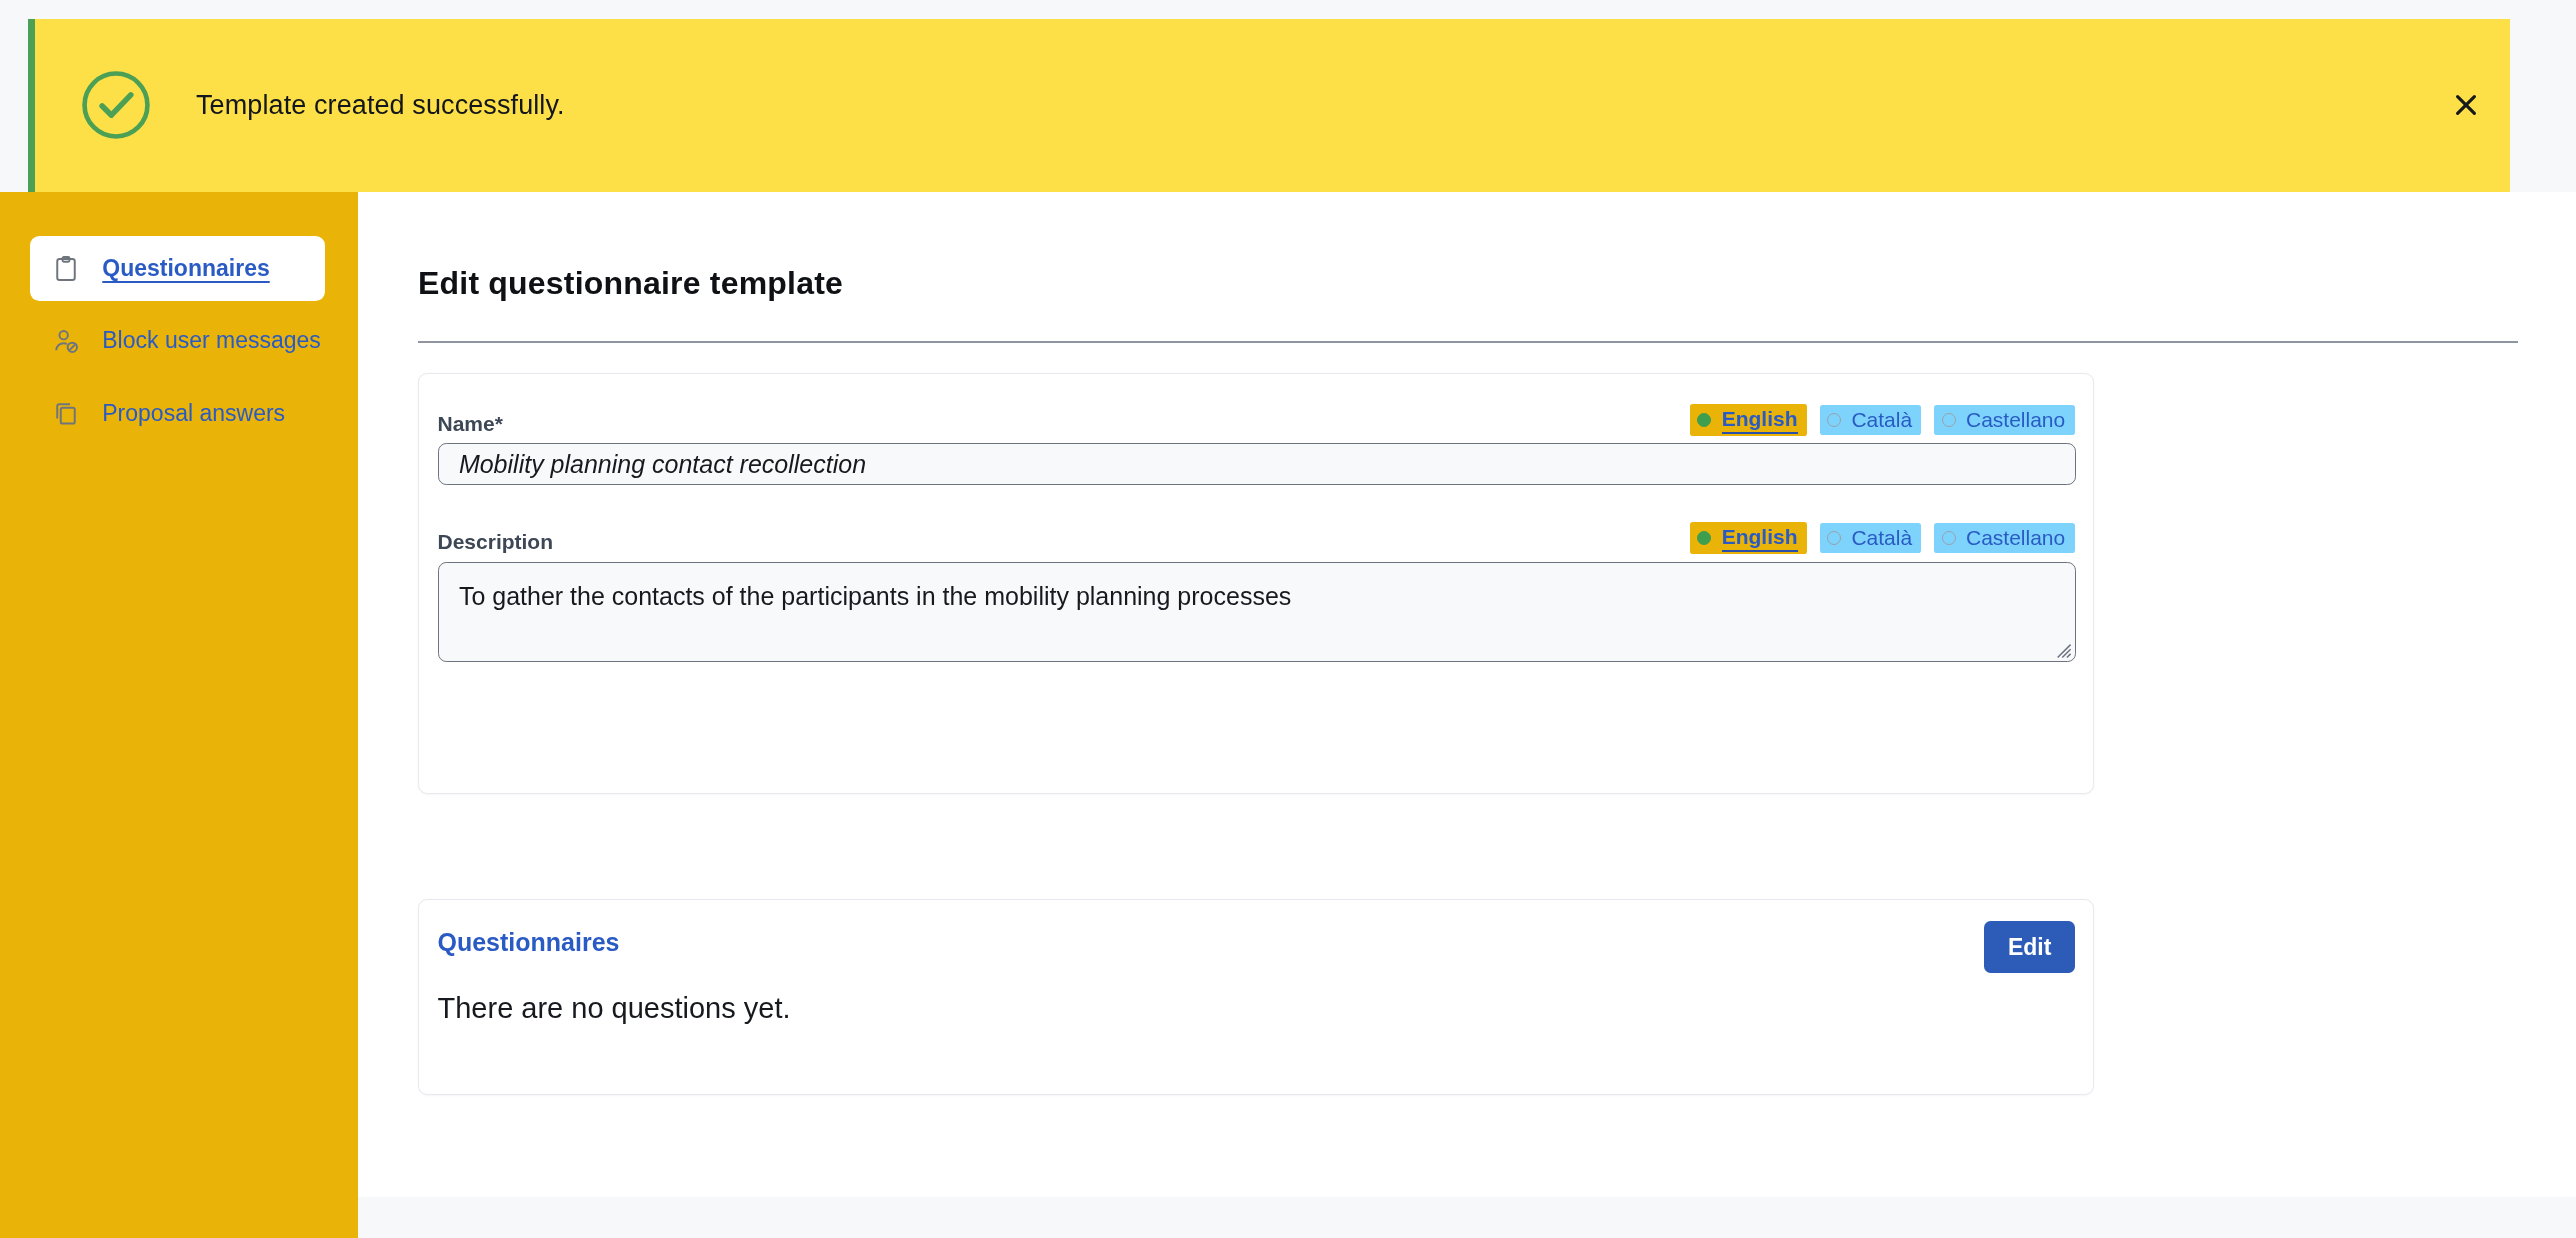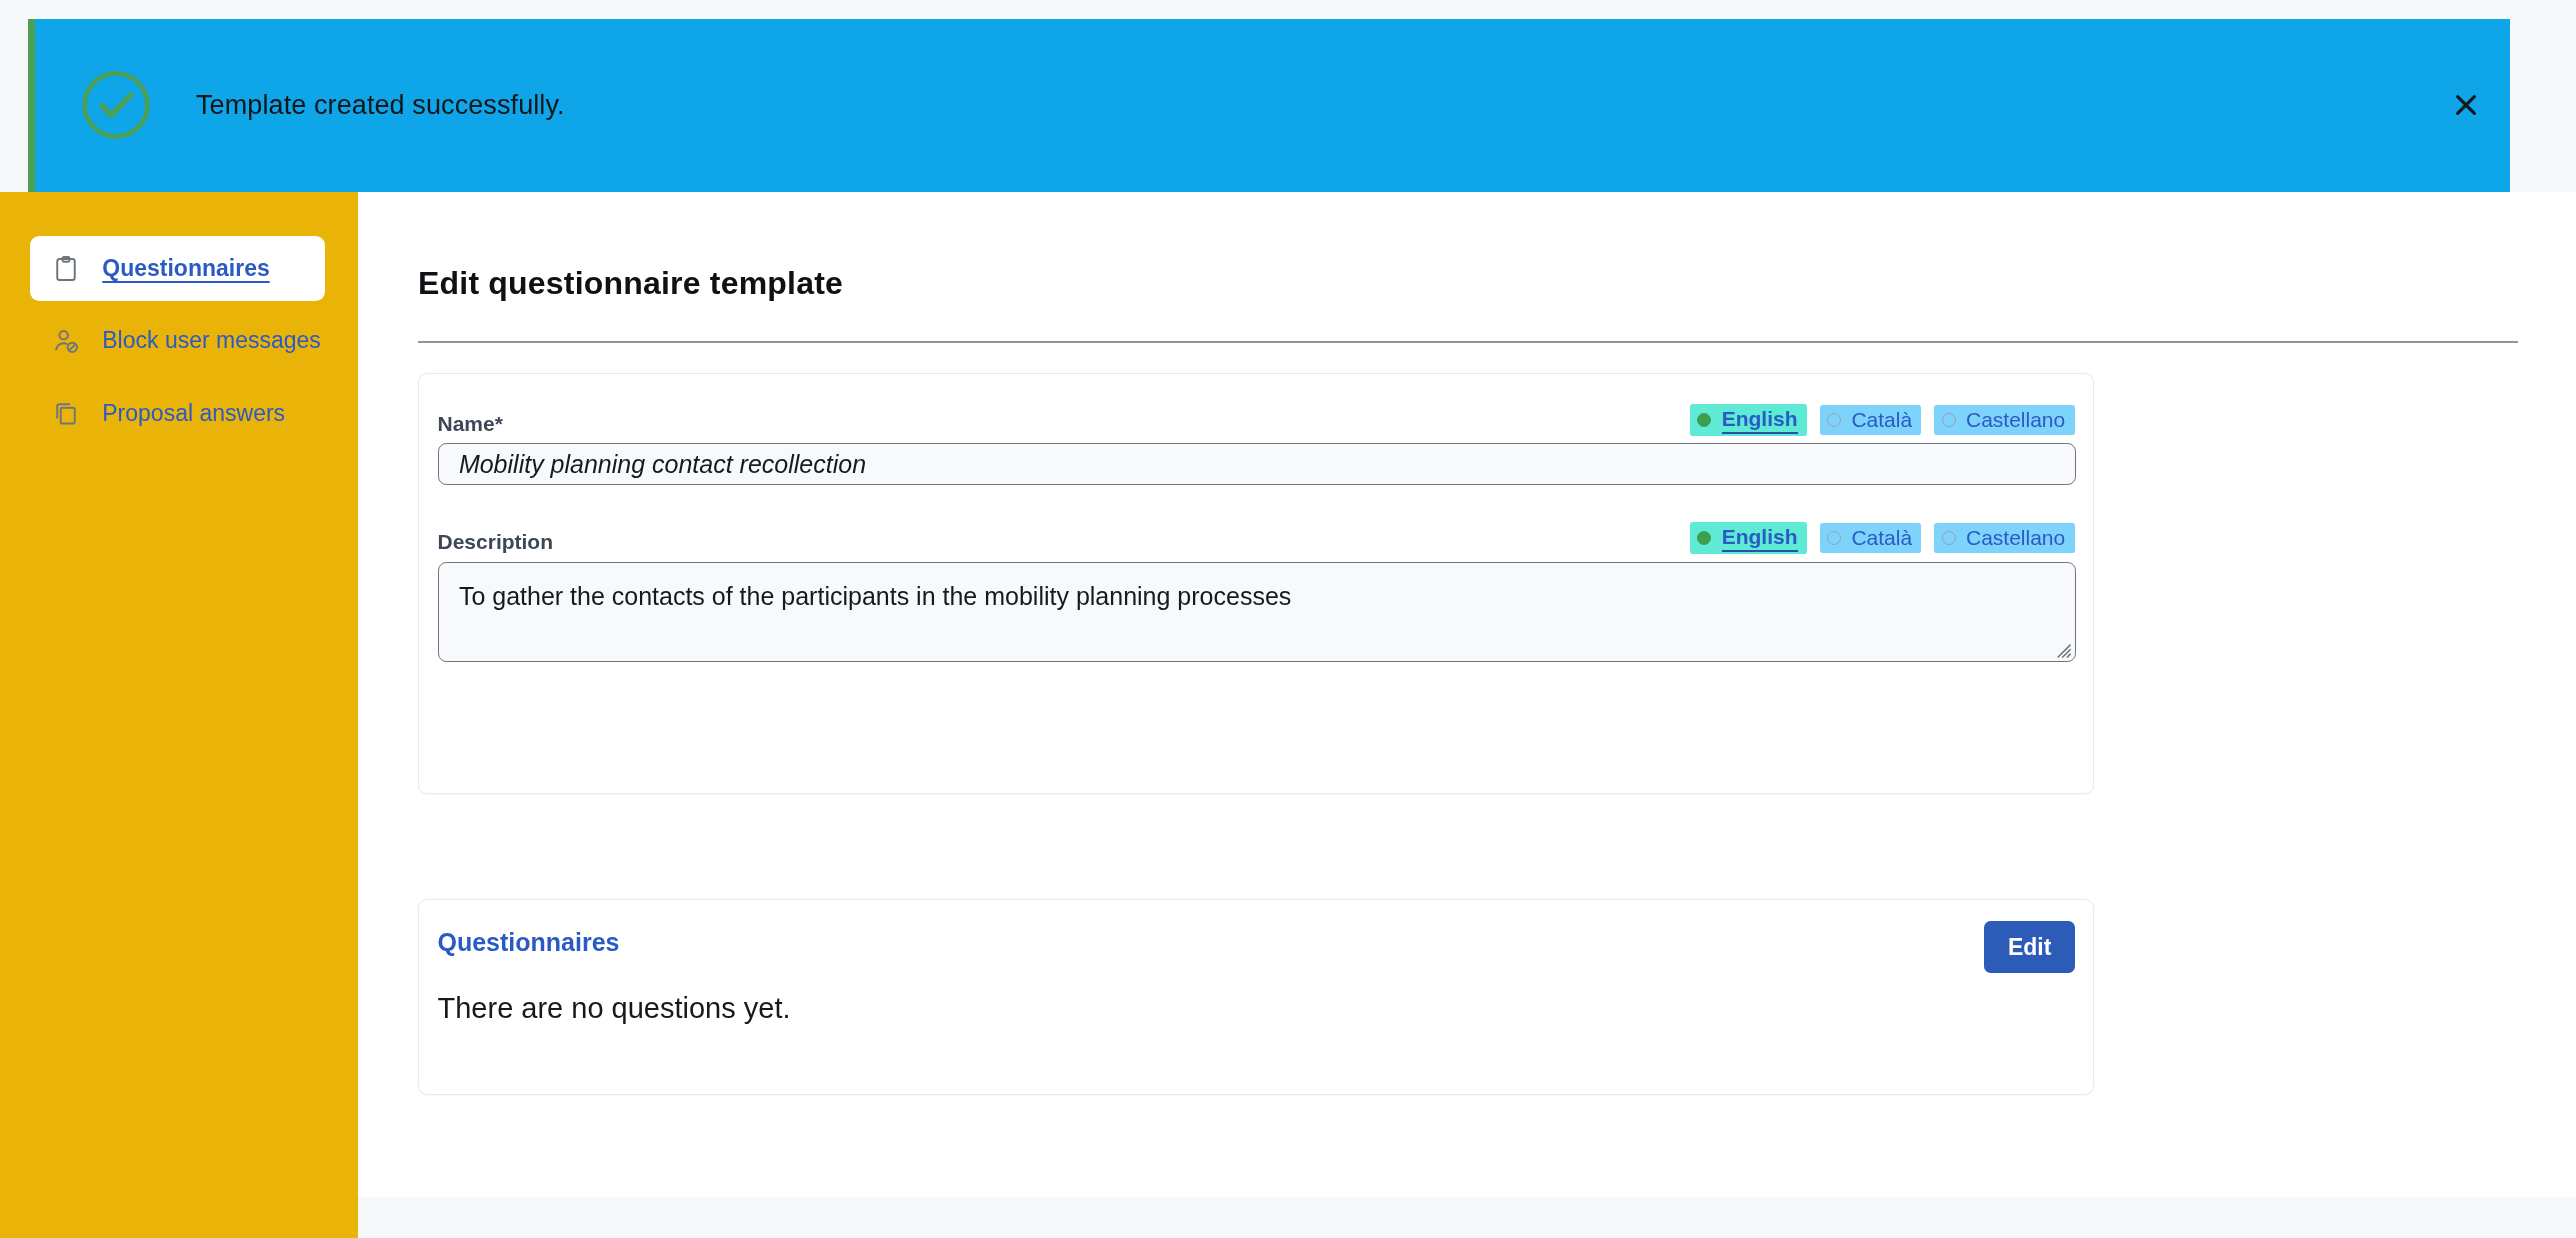--- a/index.html
+++ b/index.html
@@ -12,21 +12,21 @@
     overflow: hidden;
   }
 
   
   .banner {
     position: absolute;
     left: 28px;
     top: 18.5px;
     width: 2482px;
     height: 173px;
-    background: #0ea5e9;
+    background: #fde047;
     border-left: 7.4px solid #4ba055;
     display: flex;
     align-items: center;
   }
   .banner-icon {
     margin-left: 44px;
     width: 74px;
     height: 74px;
     flex: 0 0 74px;
   }
@@ -166,21 +166,21 @@
     flex: 0 0 14px;
   }
   .lang.selected .lang-dot {
     background: #3e9e4f;
     border-color: #3e9e4f;
   }
   .lang-name {
     font-size: 21px;
     color: #2a5bc4;
   }
-  .lang.selected { background: #5eead4; }
+  .lang.selected { background: #eab308; }
   .lang.selected .lang-name {
     font-weight: bold;
     border-bottom: 2.8px solid #2a4fa8;
     padding-bottom: 0.9px;
   }
 
   
   .text-input, .text-area {
     position: absolute;
     left: 18.5px;

